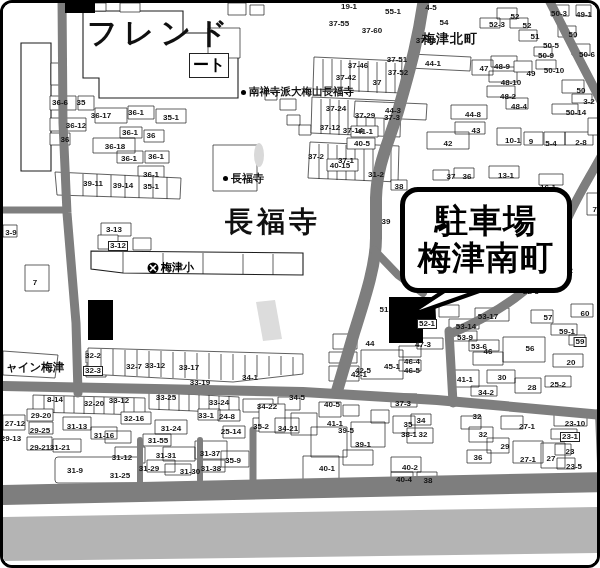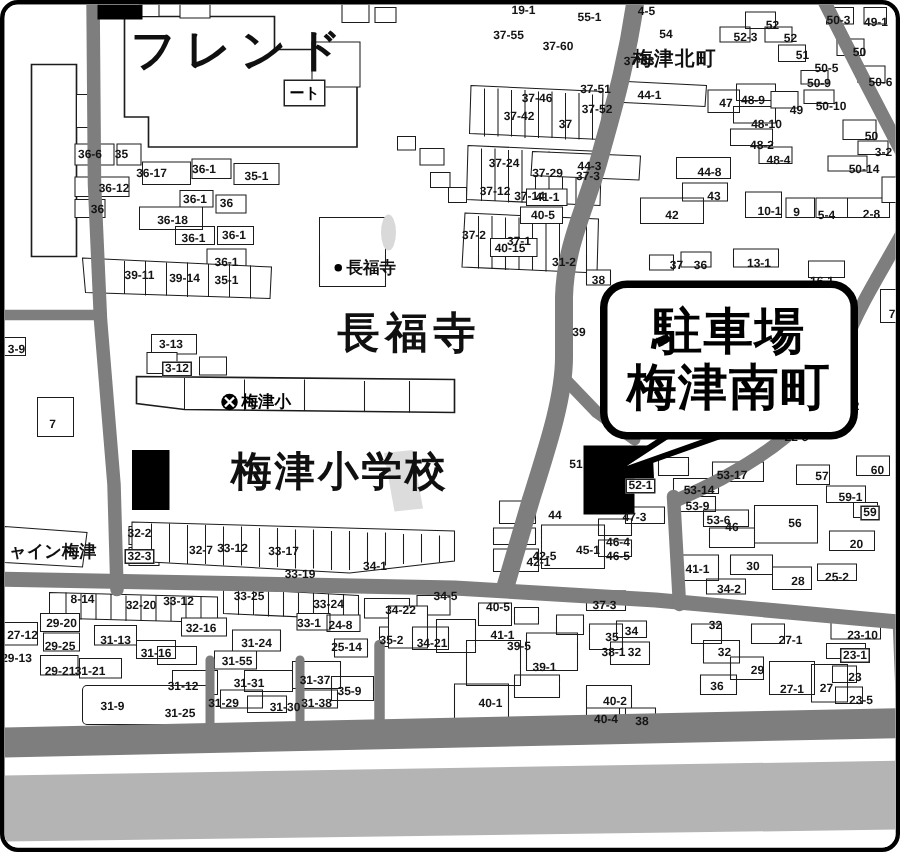--- a/index.html
+++ b/index.html
@@ -8,21 +8,21 @@
        font-family:"Liberation Sans",sans-serif;}
   #base{position:absolute;left:0;top:0;}
   #tail-layer{position:absolute;left:0;top:0;z-index:4;pointer-events:none;}
   #lot-layer{position:absolute;left:0;top:0;width:100%;height:100%;z-index:3;}
   .lot{position:absolute;transform:translate(-50%,-50%);
        font-weight:700;font-size:8px;line-height:1;color:#141414;white-space:nowrap;}
   .lot.boxed{border:1px solid #222;background:#fff;padding:0 1px;}
   .biglbl{position:absolute;color:#101010;font-weight:900;white-space:nowrap;z-index:3;}
   .fm1{left:84px;top:10px;font-size:30px;letter-spacing:6px;}
   .fm2{left:98px;top:50px;font-size:30px;letter-spacing:6px;}
-  .fmtag{left:186px;top:50px;font-size:10px;font-weight:700;border:1px solid #222;
+  .fmtag{left:186px;top:50px;font-size:16px;font-weight:700;border:1px solid #222;
          background:#fff;padding:1px 3px;z-index:3;position:absolute;}
   .kitamachi{left:419px;top:27px;font-size:13px;font-weight:800;letter-spacing:1px;}
   .chofukuji-big{left:222px;top:200px;font-size:28px;letter-spacing:4px;}
   .shogakko{left:151px;top:293px;font-size:27px;letter-spacing:2px;}
   .shine{left:3px;top:357px;font-size:11.5px;font-weight:800;}
   .river-lbl{left:290px;top:512px;font-size:35px;color:#fff;letter-spacing:10px;z-index:3;}
   .poi{position:absolute;display:flex;align-items:center;gap:3px;z-index:3;
        font-weight:700;color:#111;white-space:nowrap;}
   .poi .dot{width:5px;height:5px;border-radius:50%;background:#000;display:inline-block;}
   .poi-nanzenji{left:238px;top:82px;font-size:10.5px;}
@@ -307,23 +307,26 @@
       <span class="lot" style="left: 324px; top: 466px;">40-1</span>
       <span class="lot" style="left: 407px; top: 465px;">40-2</span>
       <span class="lot" style="left: 401px; top: 477px;">40-4</span>
       <span class="lot" style="left: 425px; top: 478px;">38</span>
     </div>
 
   <div class="biglbl fm1">フレンド</div>
   <div class="fmtag">ート</div>
   <div class="biglbl kitamachi">梅津北町</div>
   <div class="biglbl chofukuji-big">長福寺</div>
-  <div class="biglbl shogakko">梅津小学校</div>
   <div class="biglbl shine">ャイン梅津</div>
 
+  <div class="poi poi-nanzenji">
+    <span class="dot"></span>
+    <span>南禅寺派大梅山長福寺</span>
+  </div>
   <div class="poi poi-chofukuji">
     <span class="dot"></span>
     <span>長福寺</span>
   </div>
 
   <div class="schoolmark">
     <svg width="12" height="12">
       <circle cx="6" cy="6" r="5.5" fill="#000"></circle>
       <path d="M3,3L9,9M9,3L3,9" stroke="#fff" stroke-width="1.6"></path>
     </svg>

